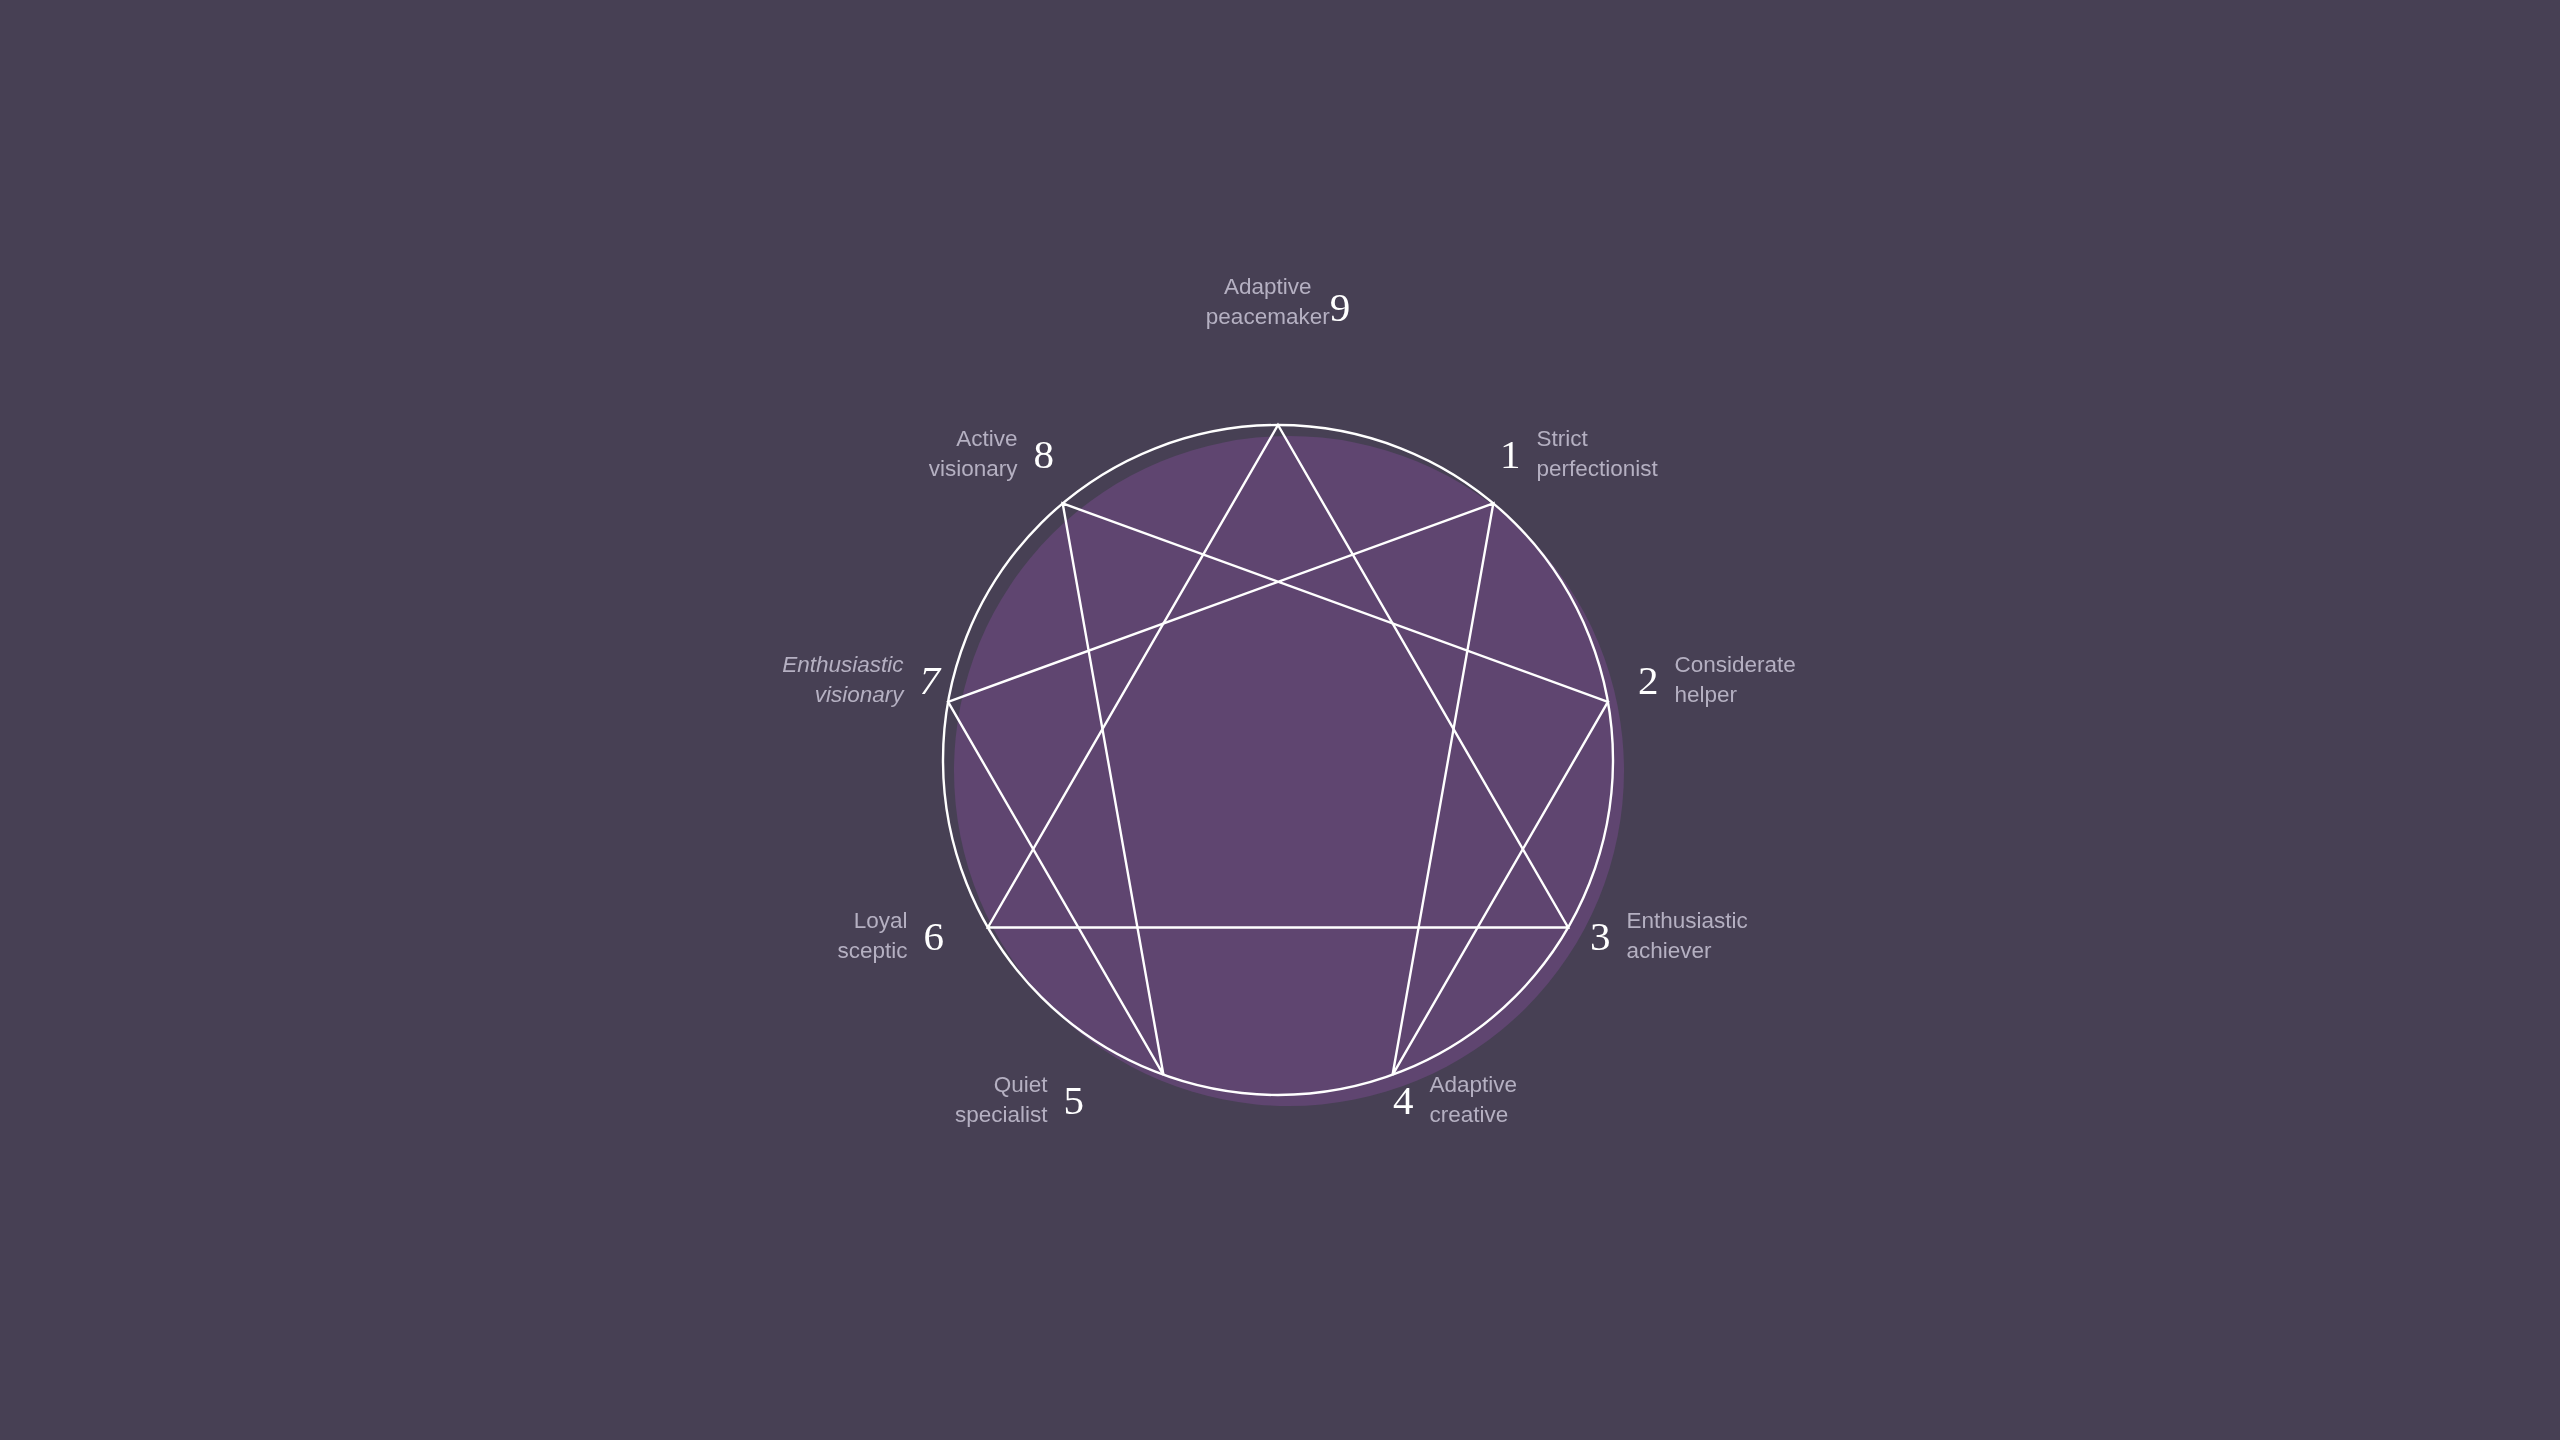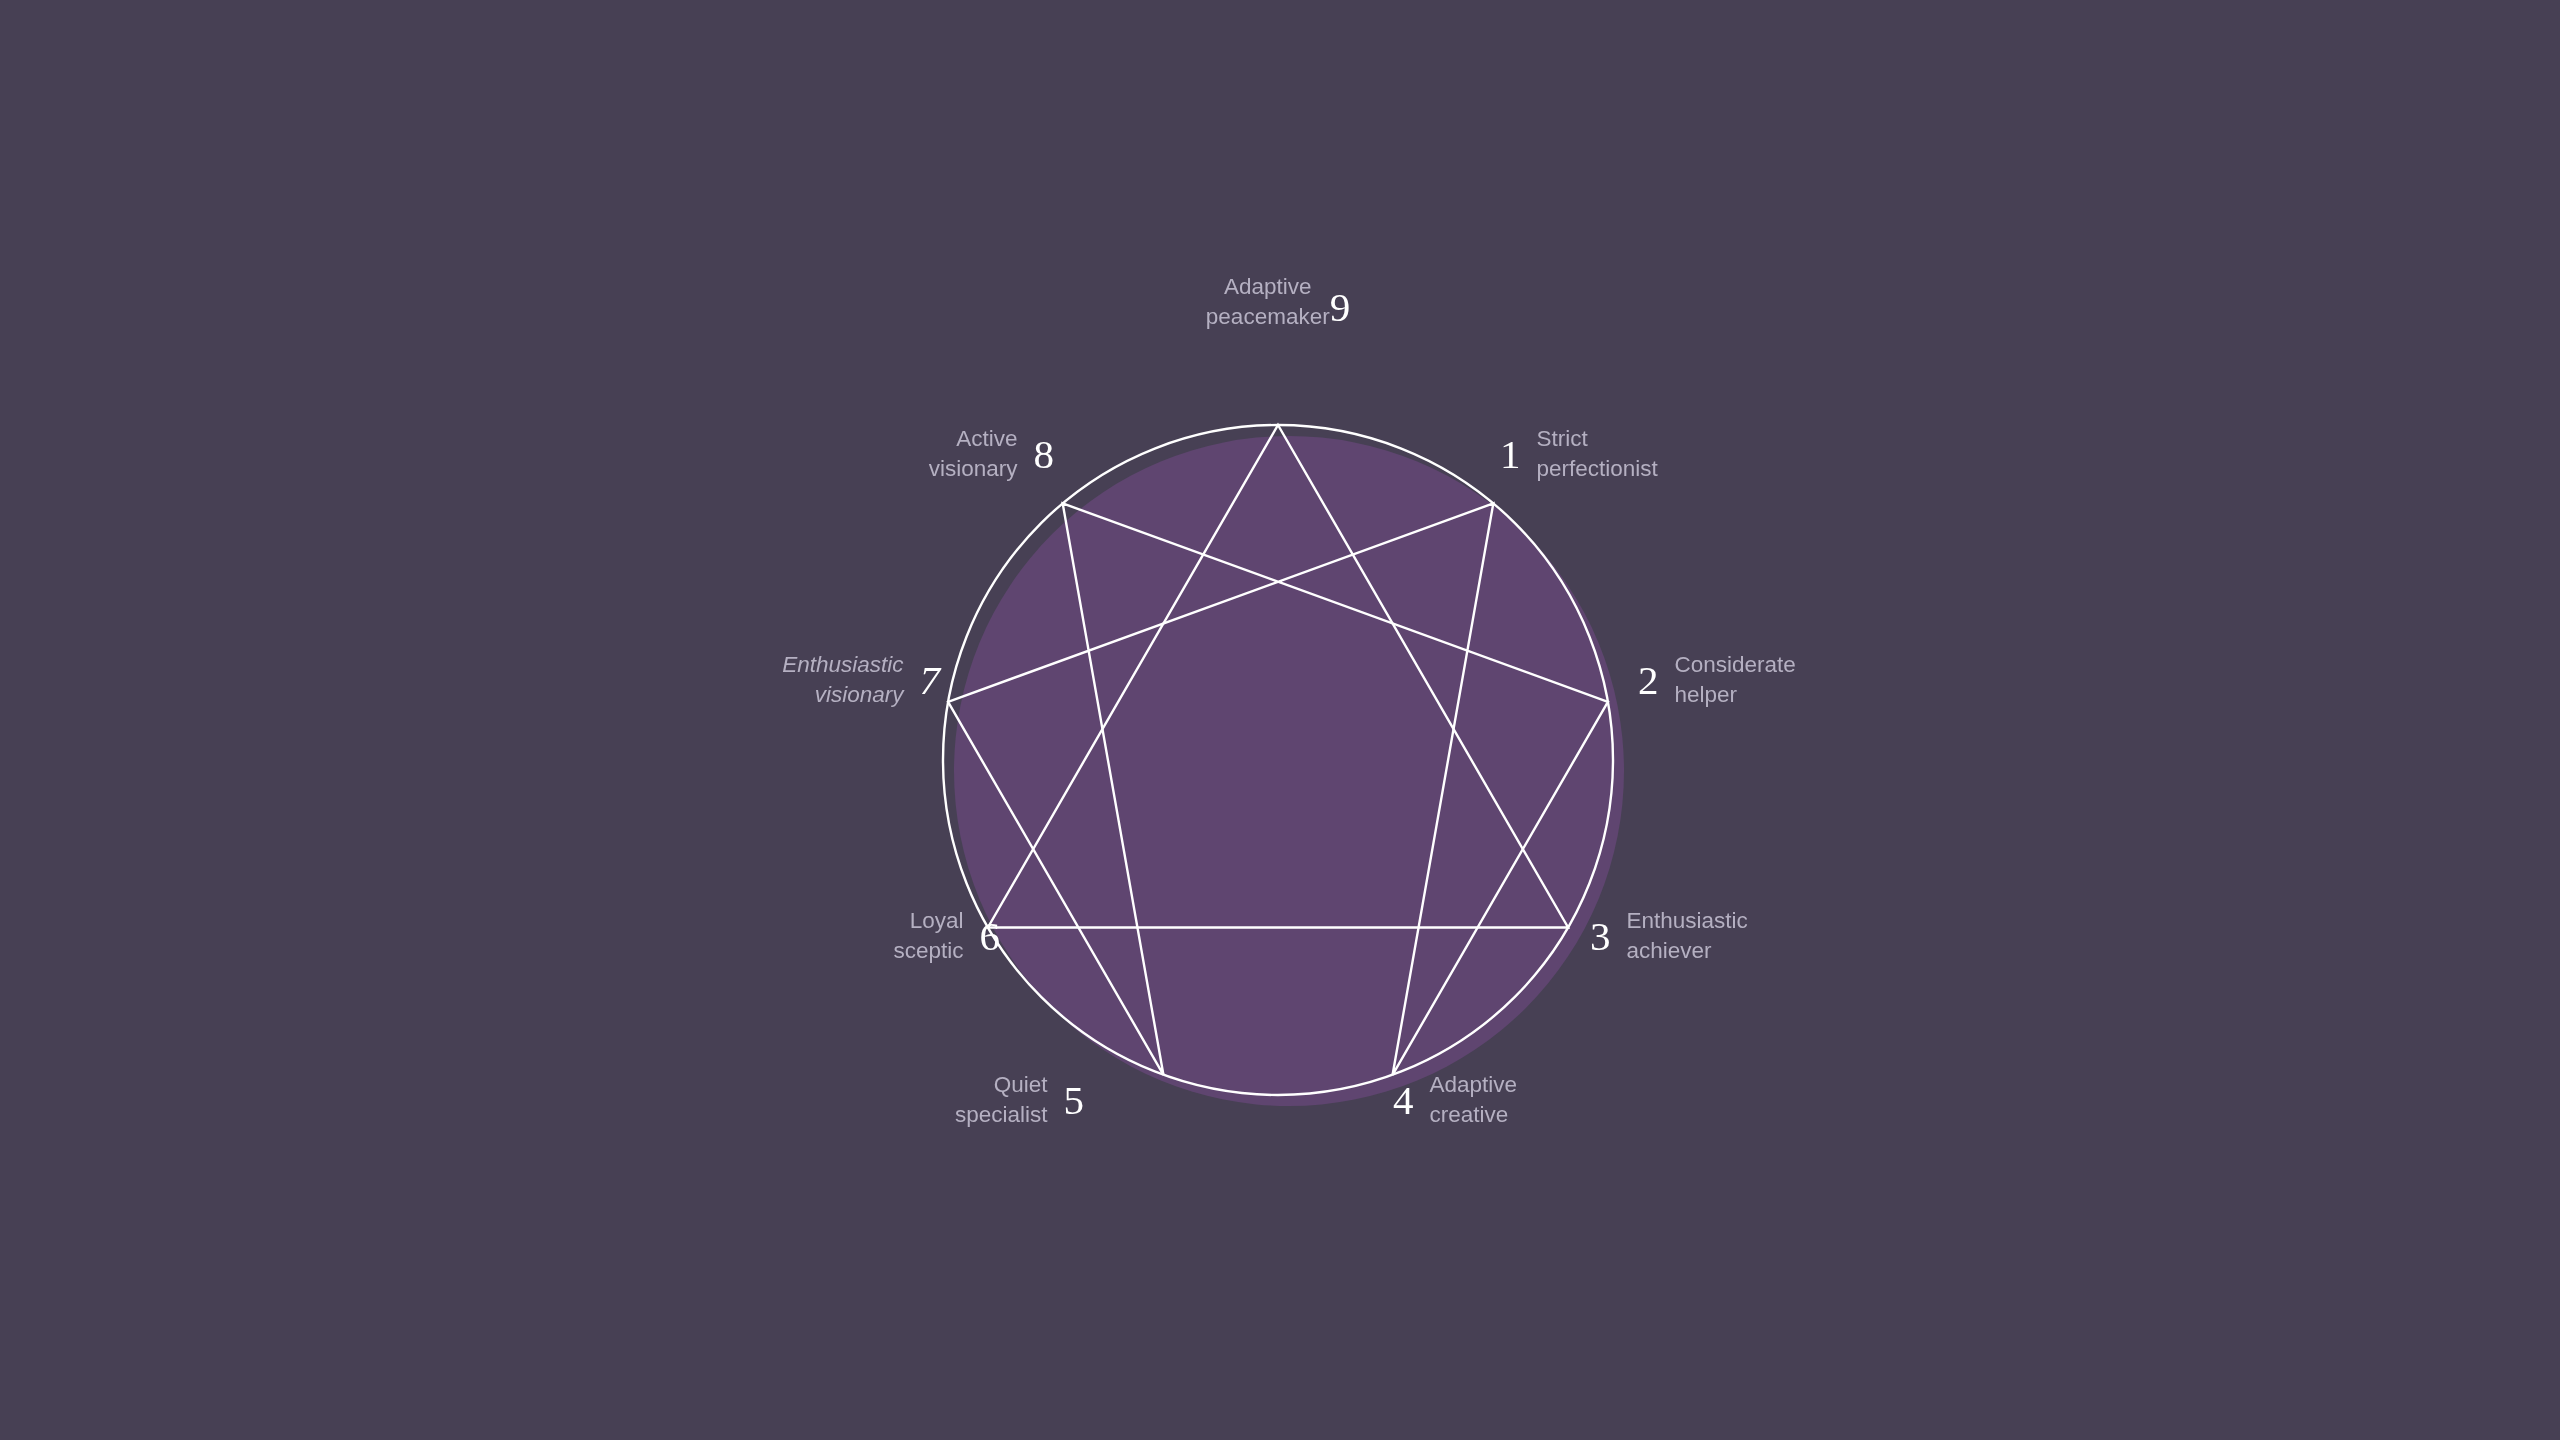--- a/index.html
+++ b/index.html
@@ -66,21 +66,21 @@
   }
   .point.top .lbl { text-align: center; margin: 0 0 10px 0; }
 
   
   #pt-9 { left: 1278px; top: 272px; transform: translateX(-50%); }
   #pt-1 { left: 1500px; top: 424px; }
   #pt-2 { left: 1638px; top: 650px; }
   #pt-3 { left: 1590px; top: 906px; }
   #pt-4 { left: 1393px; top: 1070px; }
   #pt-5 { left: 1084px; top: 1070px; justify-content: flex-end; transform: translateX(-100%); }
-  #pt-6 { left: 1000px; top: 906px; justify-content: space-between; transform: translateX(-100%); }
+  #pt-6 { left: 944px; top: 906px; justify-content: space-between; transform: translateX(-100%); }
   #pt-7 { left: 940px; top: 650px; transform: translateX(-100%); font-style: italic; }
   #pt-8 { left: 1054px; top: 424px; justify-content: flex-start; transform: translateX(-100%); }
 </style>
 </head>
 <body style="background: rgb(71, 64, 84);">
 
 <div id="stage">
 
   <svg class="diagram-svg" viewBox="0 0 2560 1440" xmlns="http://www.w3.org/2000/svg">
 

